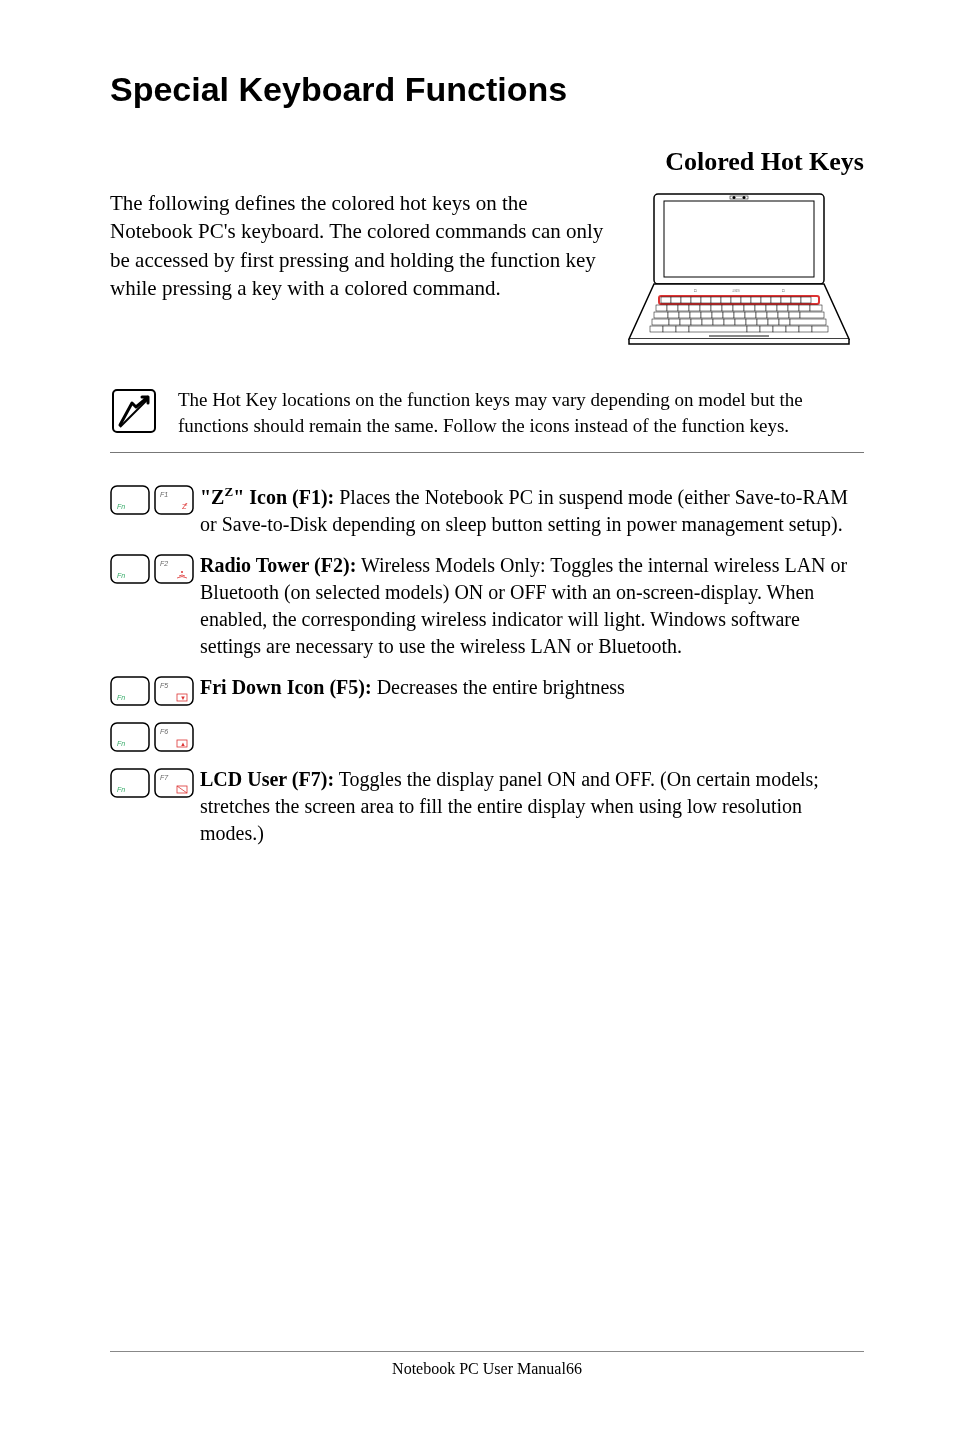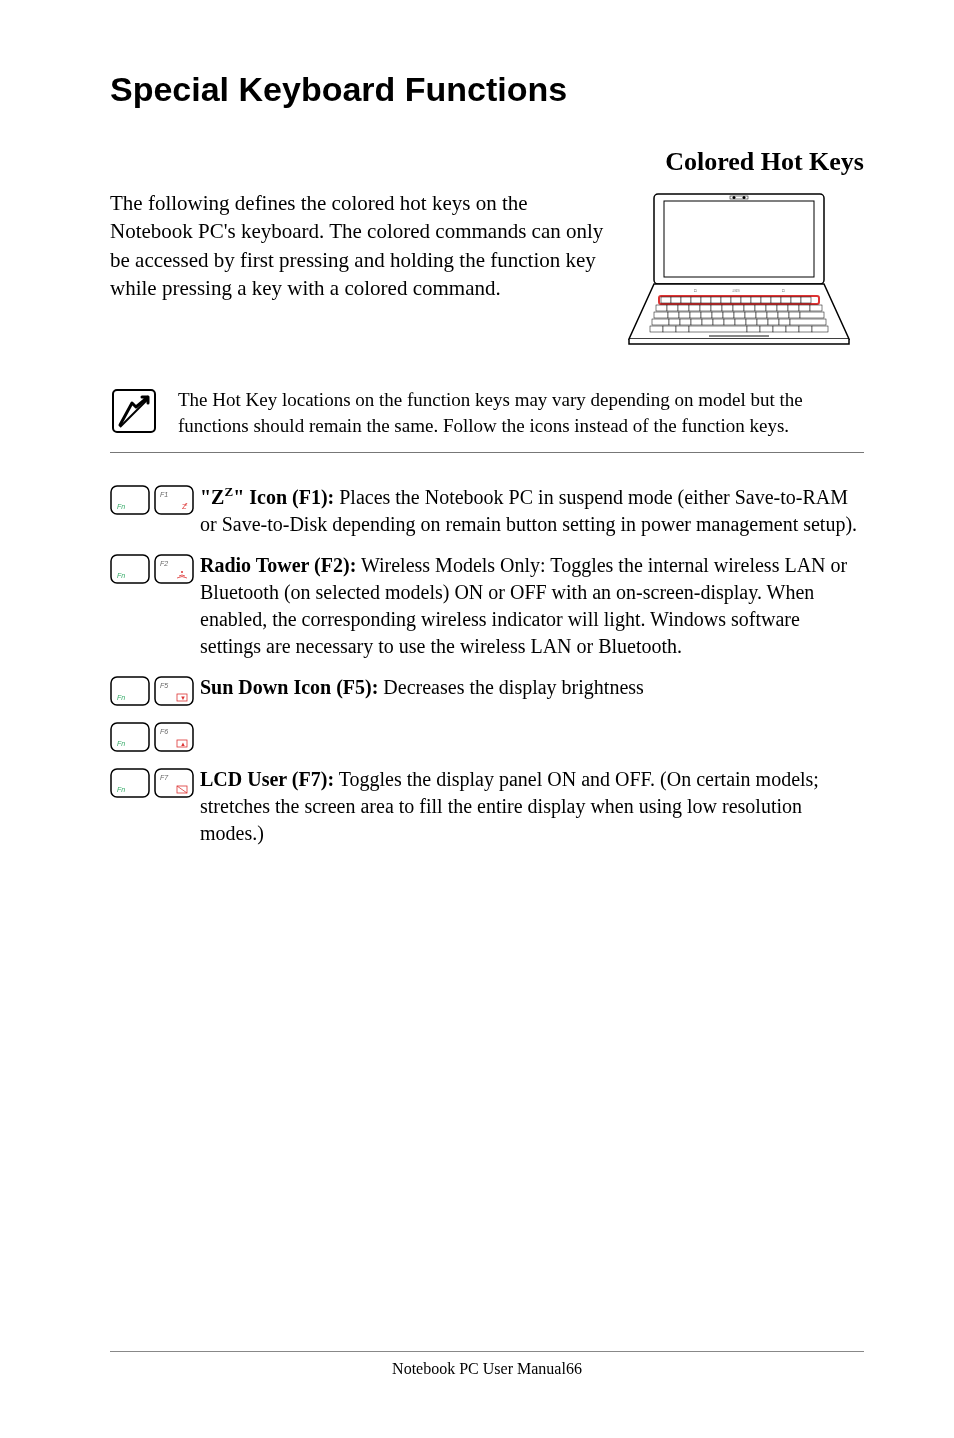--- a/index.html
+++ b/index.html
@@ -208,21 +208,21 @@
     <text x="7" y="24" font-size="7" font-style="italic" fill="#3a6" font-family="Arial">Fn</text>
   </svg>
       <svg class="key-svg" viewBox="0 0 40 30">
     <rect x="1" y="1" width="38" height="28" rx="6" fill="#fff" stroke="#000" stroke-width="1.5"></rect>
     <text x="6" y="12" font-size="7" font-style="italic" fill="#666" font-family="Arial">F1</text>
           <text x="28" y="24" font-size="7" fill="#d33" font-family="Arial">Z</text>
           <text x="31" y="21" font-size="5" fill="#d33" font-family="Arial">z</text>
   </svg>
     </div>
     <div class="hotkey-text">
-      <b>"Z<sup>Z</sup>" Icon (F1):</b><span> Places the Notebook PC in suspend mode (either Save-to-RAM or Save-to-Disk depending on remain button setting in power management setup).</span>
+      <b>"Z<sup>Z</sup>" Icon (F1):</b><span> Places the Notebook PC in suspend mode (either Save-to-RAM or Save-to-Disk depending on sleep button setting in power management setup).</span>
     </div>
     </div>
     <div class="hotkey-row">
     <div class="hotkey-icons">
       <svg class="key-svg" viewBox="0 0 40 30">
     <rect x="1" y="1" width="38" height="28" rx="6" fill="#fff" stroke="#000" stroke-width="1.5"></rect>
     <text x="7" y="24" font-size="7" font-style="italic" fill="#3a6" font-family="Arial">Fn</text>
   </svg>
       <svg class="key-svg" viewBox="0 0 40 30">
     <rect x="1" y="1" width="38" height="28" rx="6" fill="#fff" stroke="#000" stroke-width="1.5"></rect>
@@ -242,21 +242,21 @@
     <text x="7" y="24" font-size="7" font-style="italic" fill="#3a6" font-family="Arial">Fn</text>
   </svg>
       <svg class="key-svg" viewBox="0 0 40 30">
     <rect x="1" y="1" width="38" height="28" rx="6" fill="#fff" stroke="#000" stroke-width="1.5"></rect>
     <text x="6" y="12" font-size="7" font-style="italic" fill="#666" font-family="Arial">F5</text>
           <rect x="23" y="18" width="10" height="7" fill="none" stroke="#d33" stroke-width="0.8"></rect>
           <text x="26" y="24" font-size="6" fill="#d33">▼</text>
   </svg>
     </div>
     <div class="hotkey-text">
-      <b>Sun Down Icon (F5):</b><span> Decreases the display brightness</span>
+      <b>Fri Down Icon (F5):</b><span> Decreases the entire brightness</span>
     </div>
     </div>
     <div class="hotkey-row">
     <div class="hotkey-icons">
       <svg class="key-svg" viewBox="0 0 40 30">
     <rect x="1" y="1" width="38" height="28" rx="6" fill="#fff" stroke="#000" stroke-width="1.5"></rect>
     <text x="7" y="24" font-size="7" font-style="italic" fill="#3a6" font-family="Arial">Fn</text>
   </svg>
       <svg class="key-svg" viewBox="0 0 40 30">
     <rect x="1" y="1" width="38" height="28" rx="6" fill="#fff" stroke="#000" stroke-width="1.5"></rect>

